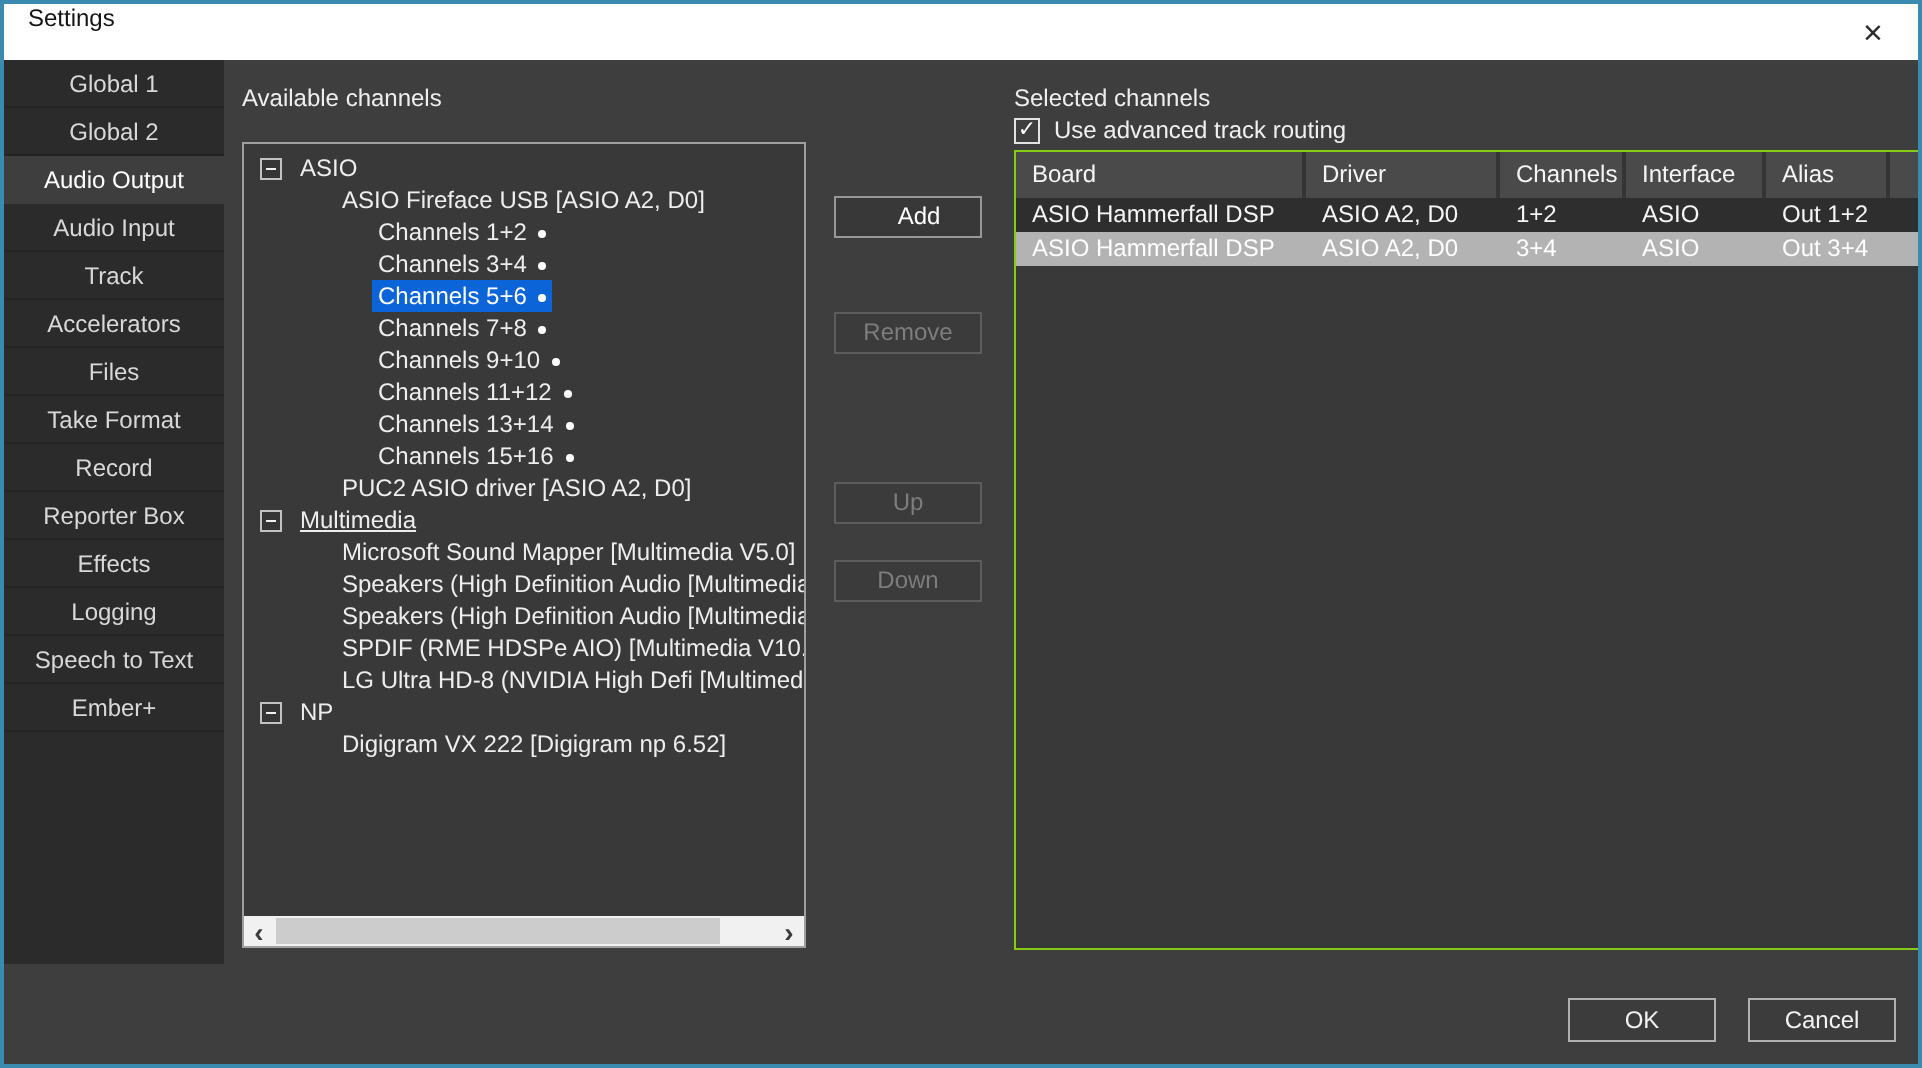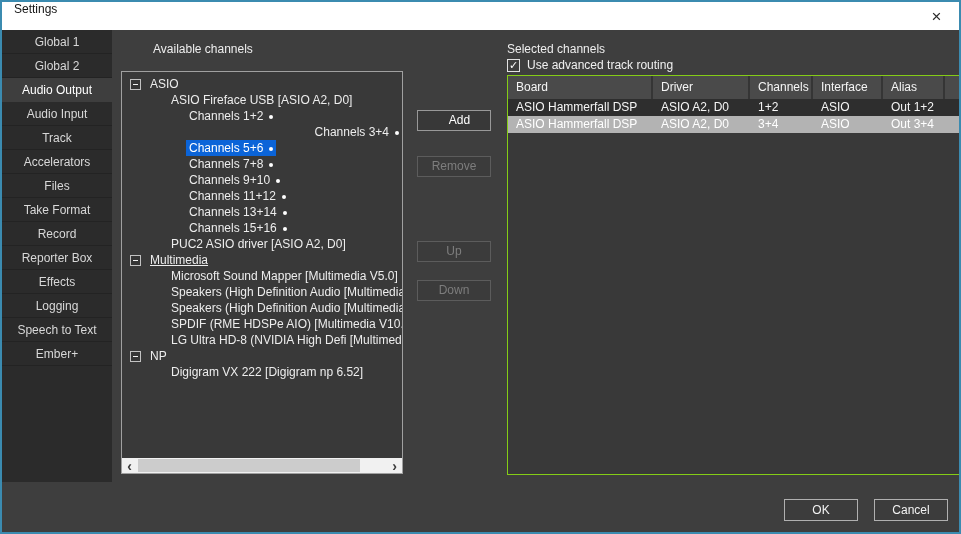--- a/index.html
+++ b/index.html
@@ -30,21 +30,21 @@
   }
   .side-item {
     height:24px; line-height:24px; text-align:center;
     color:#d8d8d8; border-bottom:1px solid #232323; cursor:default;
     white-space:nowrap; overflow:hidden;
   }
   .side-item.sel { background:#3e3e3e; color:#ffffff; border-bottom-color:#3e3e3e; }
 
   
   .sec-label { position:absolute; color:#eeeeee; }
-  .lbl-available { left:119px; top:40px;margin-left:32px; }
+  .lbl-available { left:119px; top:40px; }
   .lbl-selected  { left:505px; top:40px; }
 
   
   .tree-panel {
     position:absolute; left:119px; top:69px; width:282px; height:403px;
     border:1px solid #a0a0a0; background:#393939; overflow:hidden;
   }
   .tree { position:absolute; left:0; top:4px; right:0; }
   .trow { display:flex; align-items:center; height:16px; white-space:nowrap; color:#ededed; }
   .ebox {
@@ -67,21 +67,21 @@
   }
   .hs-thumb { position:absolute; left:16px; top:1px; width:222px; height:13px; background:#cccccc; }
 
   
   .act-btn {
     position:absolute; left:415px; width:74px; height:21px;
     background:#383838; border:1px solid #989898; color:#ffffff;
     font-size:12px; text-align:center; line-height:19px; cursor:default;
   }
   .act-btn.disabled { border-color:#5c5c5c; color:#7d7d7d; background:#3b3b3b; }
-  #btn-add { top:108px;padding-left:11px; } #btn-remove { top:154px; }
+  #btn-add { top:96px;padding-left:11px; } #btn-remove { top:154px; }
   #btn-up { top:239px; } #btn-down { top:278px; }
 
   
   .chk-row { position:absolute; left:505px; top:56px; display:flex; align-items:center; }
   .chk-box {
     width:13px; height:13px; border:1px solid #e2e2e2; background:transparent;
     display:flex; align-items:center; justify-content:center;
     color:#ffffff; font-size:11px; line-height:11px; font-weight:bold;
   }
   .chk-label { margin-left:7px; color:#f0f0f0; }
@@ -145,21 +145,21 @@
             <span class="minus"></span>
           </span>
           <span class="tlabel">ASIO</span>
         </div>
         <div class="trow" style="padding-left: 46px;">
           <span class="tlabel">ASIO Fireface USB [ASIO A2, D0]</span>
         </div>
         <div class="trow" style="padding-left: 64px;">
           <span class="tlabel">Channels 1+2<span class="dot"></span></span>
         </div>
-        <div class="trow" style="padding-left: 64px; justify-content: flex-end;">
+        <div class="trow" style="padding-left: 64px;">
           <span class="tlabel">Channels 3+4<span class="dot"></span></span>
         </div>
         <div class="trow" style="padding-left: 64px;">
           <span class="tlabel tsel">Channels 5+6<span class="dot"></span></span>
         </div>
         <div class="trow" style="padding-left: 64px;">
           <span class="tlabel">Channels 7+8<span class="dot"></span></span>
         </div>
         <div class="trow" style="padding-left: 64px;">
           <span class="tlabel">Channels 9+10<span class="dot"></span></span>

